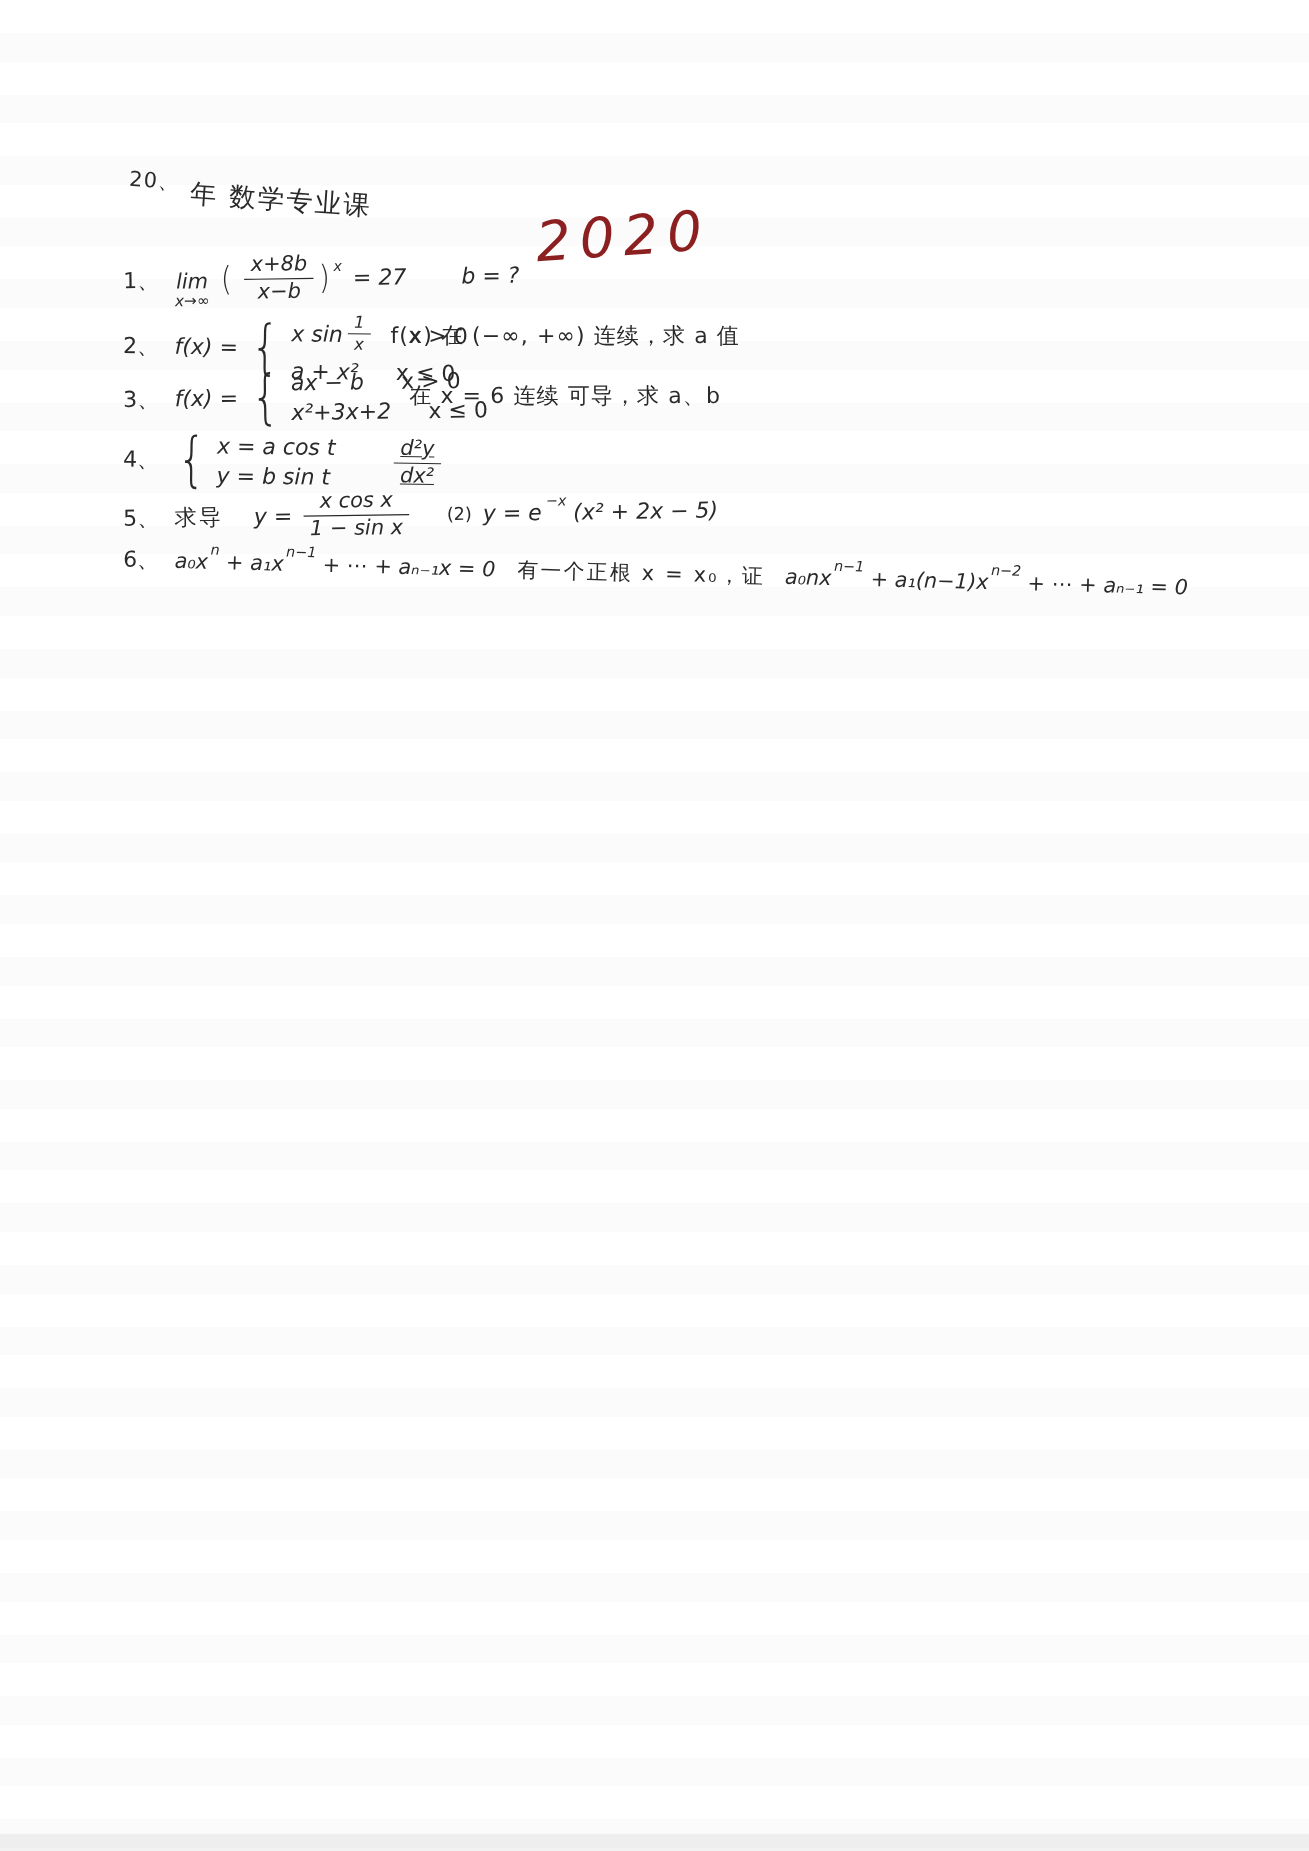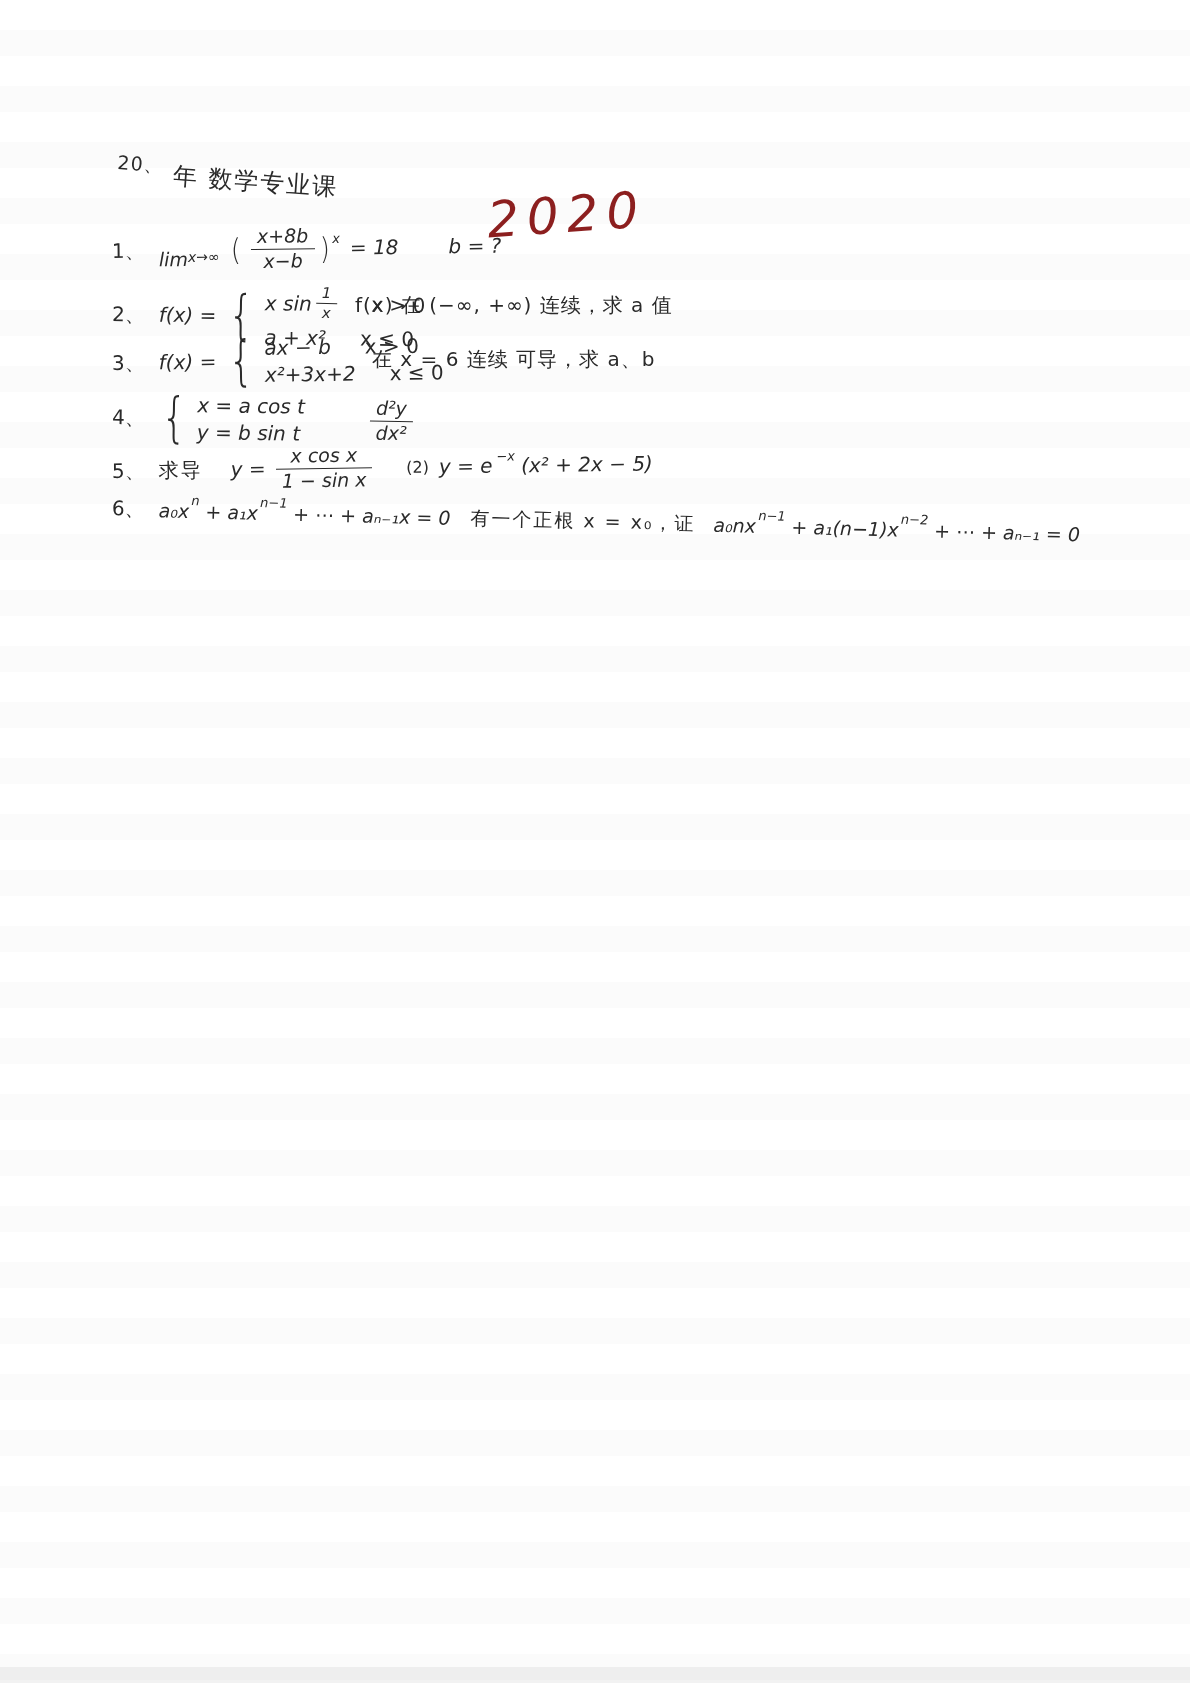--- a/index.html
+++ b/index.html
@@ -40,21 +40,21 @@
   .pnum{font-size:20px;margin-right:4px;}
   .frac{
     display:inline-flex;flex-direction:column;
     text-align:center;line-height:1.15;
     font-style:italic;vertical-align:middle;
     font-size:19px;
   }
   .frac .fnum{padding:0 6px 1px 6px;border-bottom:1.7px solid #2a2a2a;}
   .frac .fden{padding:1px 6px 0 6px;}
   .lim{
-    display:inline-flex;flex-direction:row;
+    display:inline-flex;flex-direction:column;
     text-align:center;line-height:1.05;
     font-style:italic;font-size:19px;margin-top:20px;
   }
   .lim .under{font-size:14px;}
   .paren{font-size:30px;font-weight:300;transform:scaleX(.85);}
   .sup{font-size:13px;position:relative;top:-10px;font-style:italic;letter-spacing:0;}
   .brace{
     font-size:54px;font-weight:200;line-height:1;
     transform:scaleX(.75);
     margin:0 -4px 0 -2px;
@@ -98,21 +98,21 @@
       <span>lim</span>
       <span class="under">x→∞</span>
     </span>
     <span class="paren">(</span>
     <span class="frac">
       <span class="fnum">x+8b</span>
       <span class="fden">x−b</span>
     </span>
     <span class="paren" style="margin-left:-6px;">)</span>
     <span class="sup" style="margin-left:-8px;">x</span>
-    <span class="mathit">= 18</span>
+    <span class="mathit">= 27</span>
     <span class="mathit" style="margin-left:40px;">b = ?</span>
   </div>
 
   <div class="line tilt-2" style="left:112px;top:282px;">
     <span class="pnum">2、</span>
     <span class="mathit">f(x) =</span>
     <span class="brace">{</span>
     <span class="cases">
       <span class="caserow">
         <span class="expr">
@@ -149,21 +149,21 @@
   </div>
   <div class="side-note cjk" style="left:372px;top:346px;">在 x = 6 连续 可导，求 a、b</div>
 
   <div class="line tilt-2" style="left:112px;top:390px;">
     <span class="pnum">4、</span>
     <span class="brace">{</span>
     <span class="cases">
       <span class="caserow expr">x = a cos t</span>
       <span class="caserow expr">y = b sin t</span>
     </span>
-    <span class="frac" style="margin-left:55px;">
+    <span class="frac" style="margin-left:43px;text-decoration:underline;">
       <span class="fnum">d²y</span>
       <span class="fden">dx²</span>
     </span>
   </div>
 
   <div class="line tilt-1" style="left:112px;top:448px;">
     <span class="pnum">5、</span>
     <span class="cjk">求导</span>
     <span class="mathit" style="margin-left:18px;">y =</span>
     <span class="frac">

